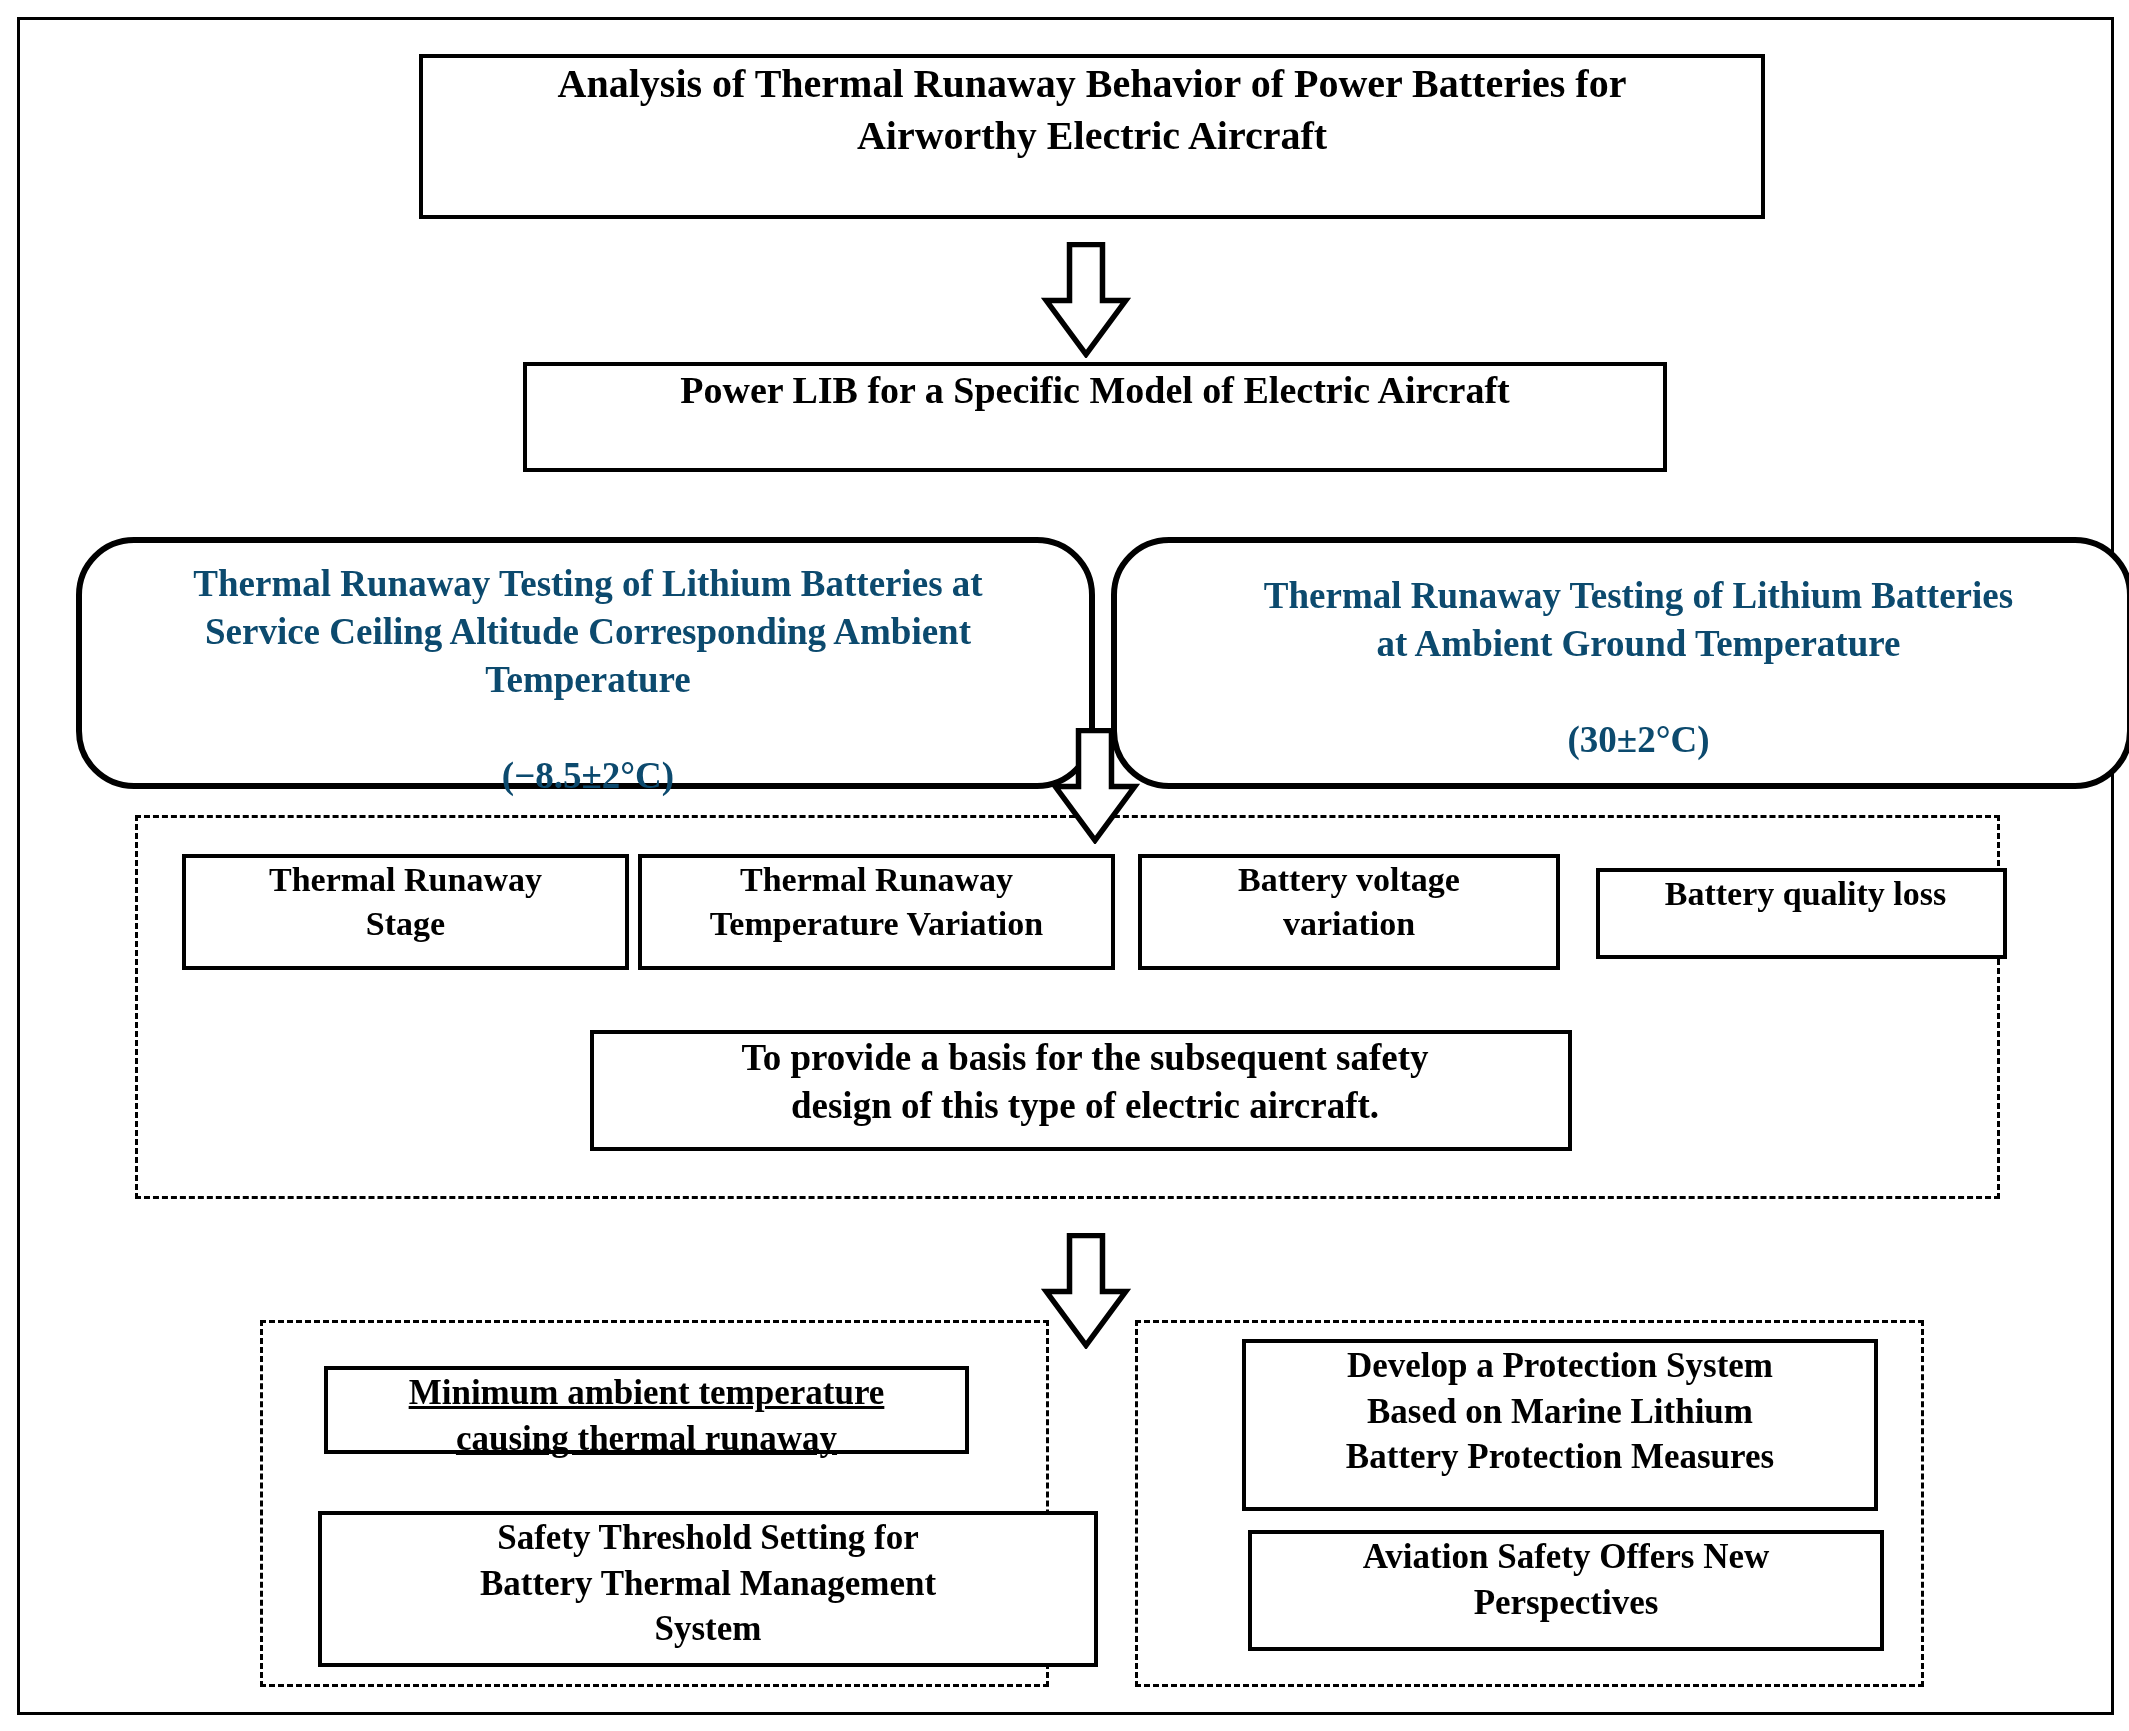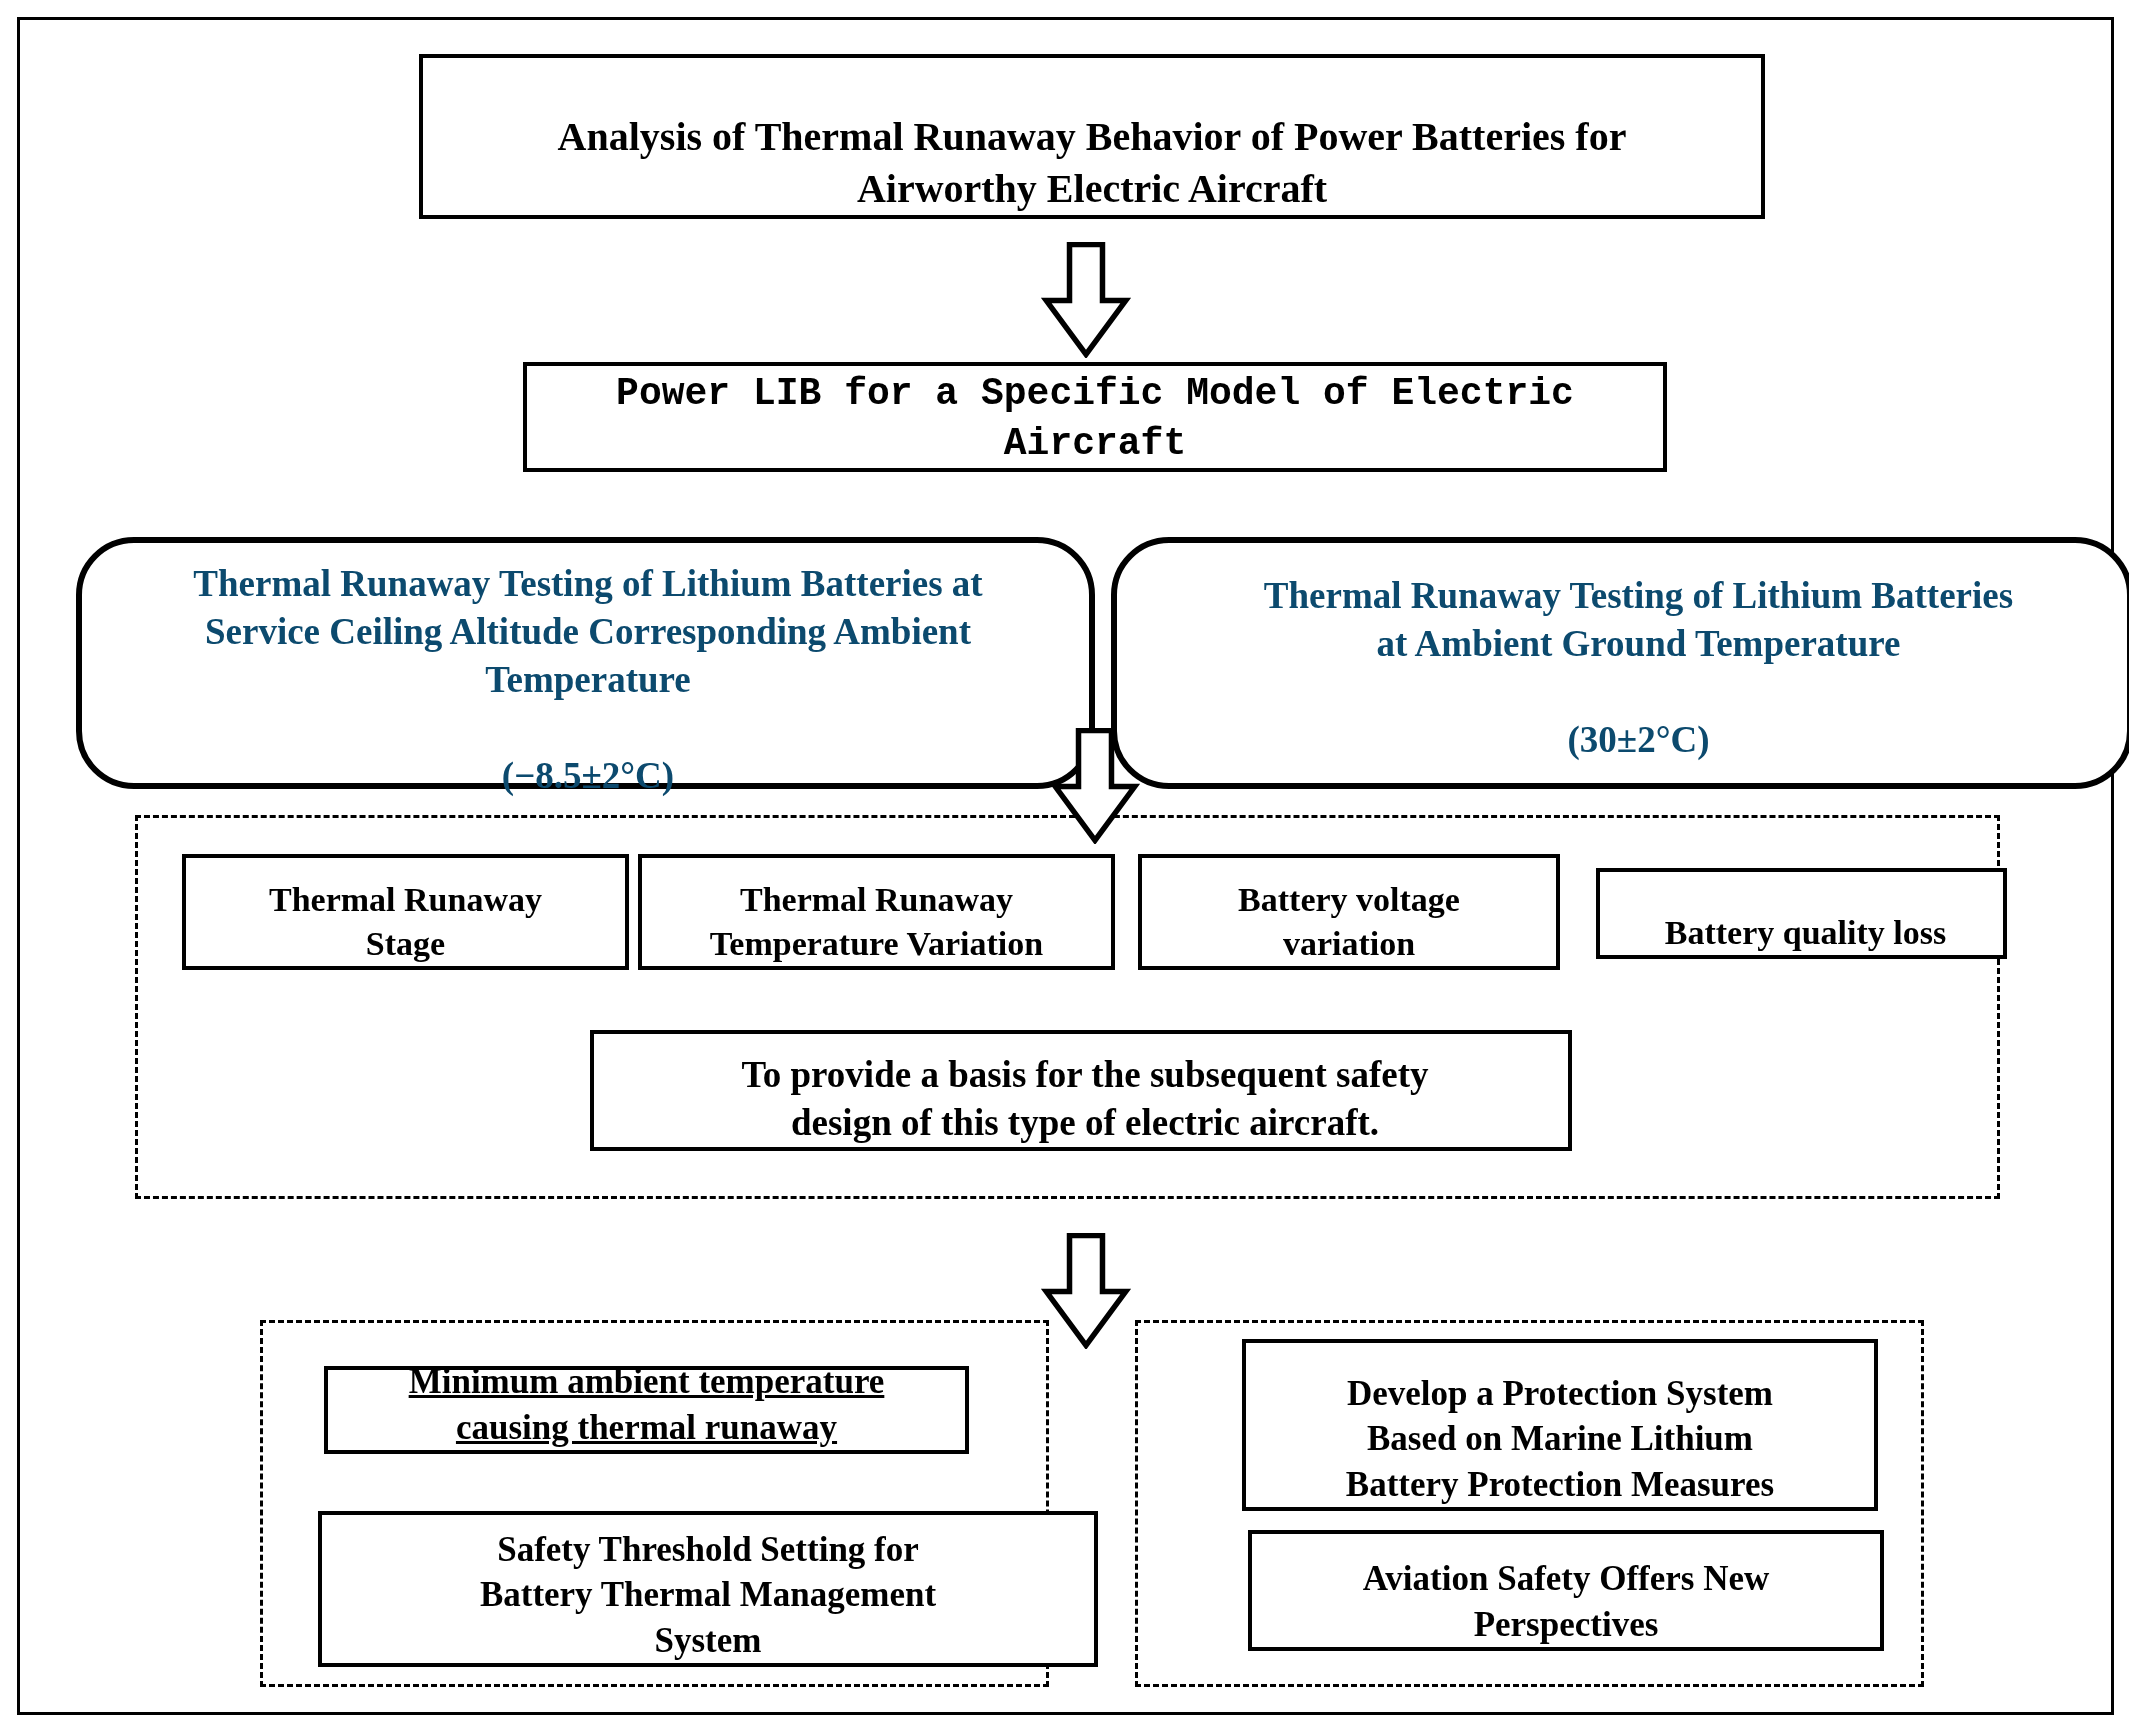--- a/index.html
+++ b/index.html
@@ -29,21 +29,21 @@
     box-sizing: border-box;
   }
 
   
   .node {
     position: absolute;
     border: 4.3px solid #000000;
     background: #ffffff;
     box-sizing: border-box;
     display: flex;
-    align-items: flex-end;
+    align-items: flex-start;
     justify-content: center;
     text-align: center;
     font-weight: bold;
     color: #000000;
     z-index: 5;
   }
   .node .txt {
     display: block;
     width: 100%;
     line-height: 1.30;
@@ -104,21 +104,21 @@
     <span class="txt">Analysis of Thermal Runaway Behavior of Power Batteries for
 Airworthy Electric Aircraft</span>
   </div>
 
   <div class="arrow" style="left:1040px; top:242px; width:92px; height:116px;">
     <svg width="92" height="116" viewBox="0 0 150 190">
       <polygon points="48,4 102,4 102,96 140,96 75,184 10,96 48,96" fill="#ffffff" stroke="#000000" stroke-width="9" stroke-linejoin="miter"></polygon>
     </svg>
   </div>
 
-  <div class="node fs-sub" style="left:523px; top:362px; width:1144px; height:110px;font-family:Liberation Mono, monospace;">
+  <div class="node fs-sub" style="left:523px; top:362px; width:1144px; height:110px;">
     <span class="txt">Power LIB for a Specific Model of Electric Aircraft</span>
   </div>
 
   <div class="node-round" style="left:76px; top:537px; width:1019px; height:252px;"></div>
   <div class="round-label fs-round" style="left:83px; top:560px; width:1010px;">Thermal Runaway Testing of Lithium Batteries at
 Service Ceiling Altitude Corresponding Ambient
 Temperature
 
 (−8.5±2°C)</div>
 

